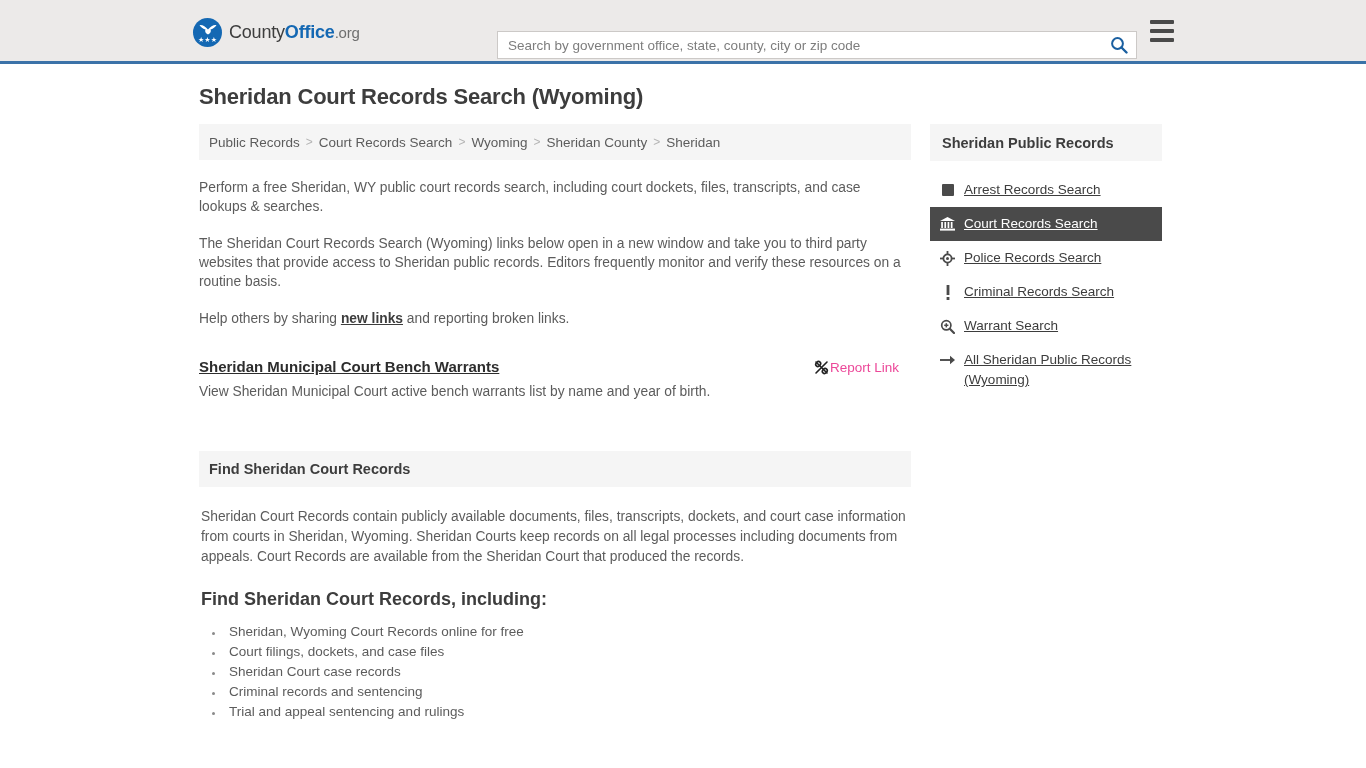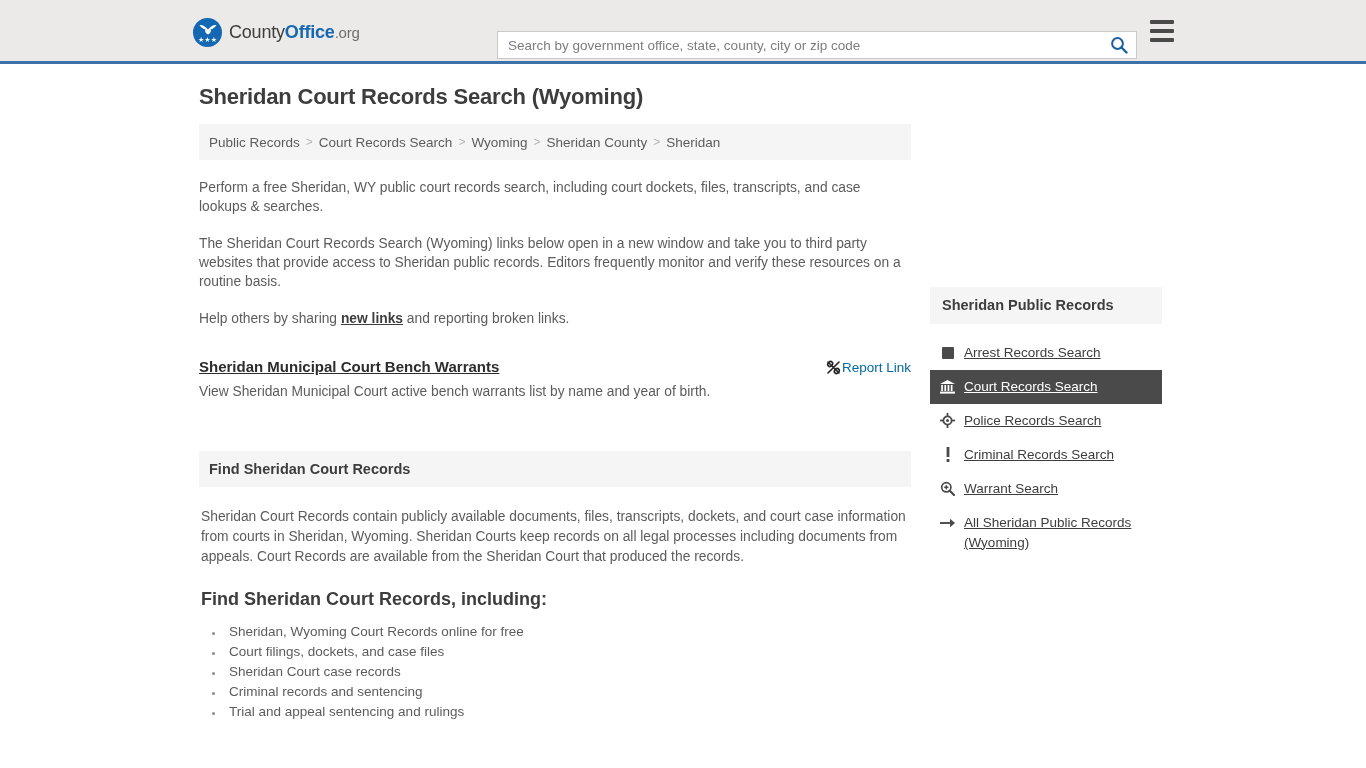--- a/index.html
+++ b/index.html
@@ -113,21 +113,21 @@
     position: relative;
     padding-top: 20px;
   }
   .page-title {
     font-size: 22px;
     font-weight: bold;
     color: #3d3d3d;
     margin: 0 0 14px 6px;
     letter-spacing: -0.2px;
   }
-  .columns { display: flex; gap: 14px; align-items: center; }
+  .columns { display: flex; gap: 14px; align-items: flex-start; }
   .col-main { width: 712px; margin-left: 6px; }
   .col-side { width: 232px; margin-left: 5px; }
 
   
   .breadcrumb {
     background: #f5f5f5;
     height: 36px;
     display: flex;
     align-items: center;
     padding: 0 10px;
@@ -152,22 +152,22 @@
   .result-head { display: flex; align-items: flex-start; justify-content: space-between; }
   .result-title {
     font-size: 15px;
     font-weight: bold;
     color: #2d2d2d;
     text-decoration: underline;
     cursor: pointer;
   }
   .report-link {
     display: flex; align-items: center; gap: 0;
-    font-size: 13.5px; color: #0369a1; cursor: pointer;
-    white-space: nowrap; margin-right: 0; margin-top: 1px;
+    font-size: 13.5px; color: #ec4899; cursor: pointer;
+    white-space: nowrap; margin-right: 12px; margin-top: 1px;
   }
   .result-url {
     font-size: 13px;
     color: #1d6633;
     margin-top: 9px;
     word-break: break-all;
   }
   .result-desc {
     font-size: 13.8px;
     color: #5c5c5c;

